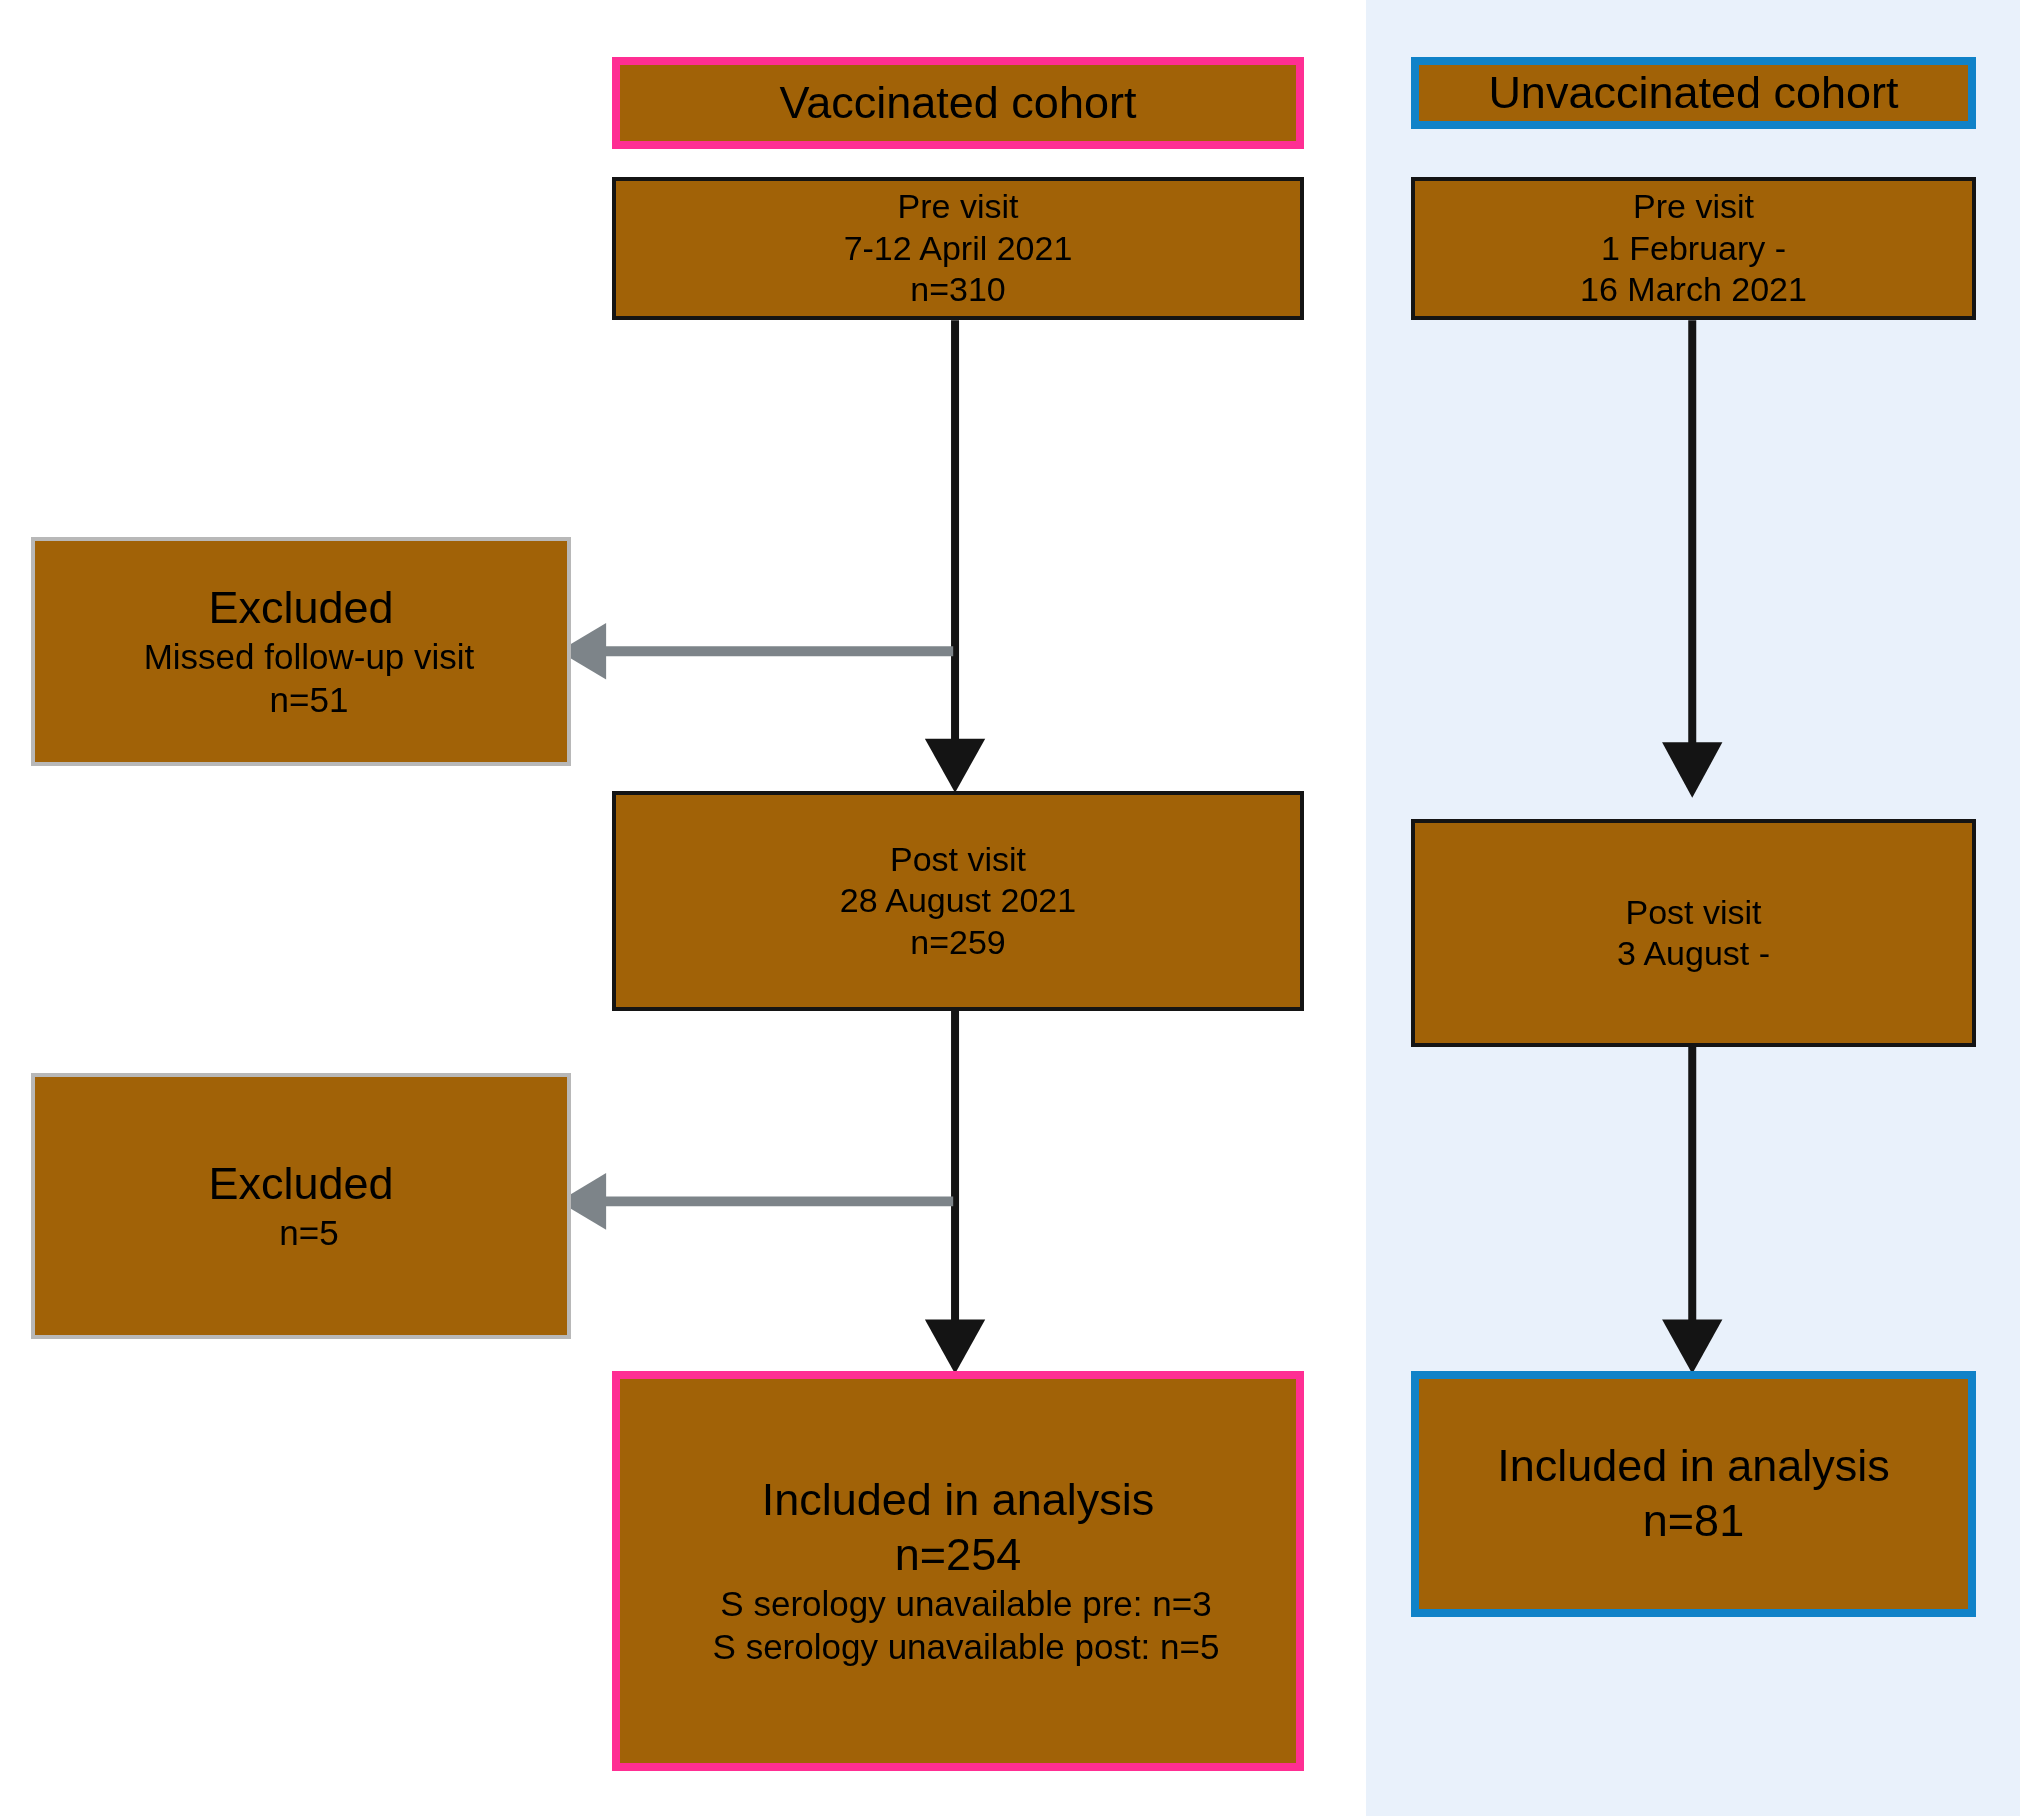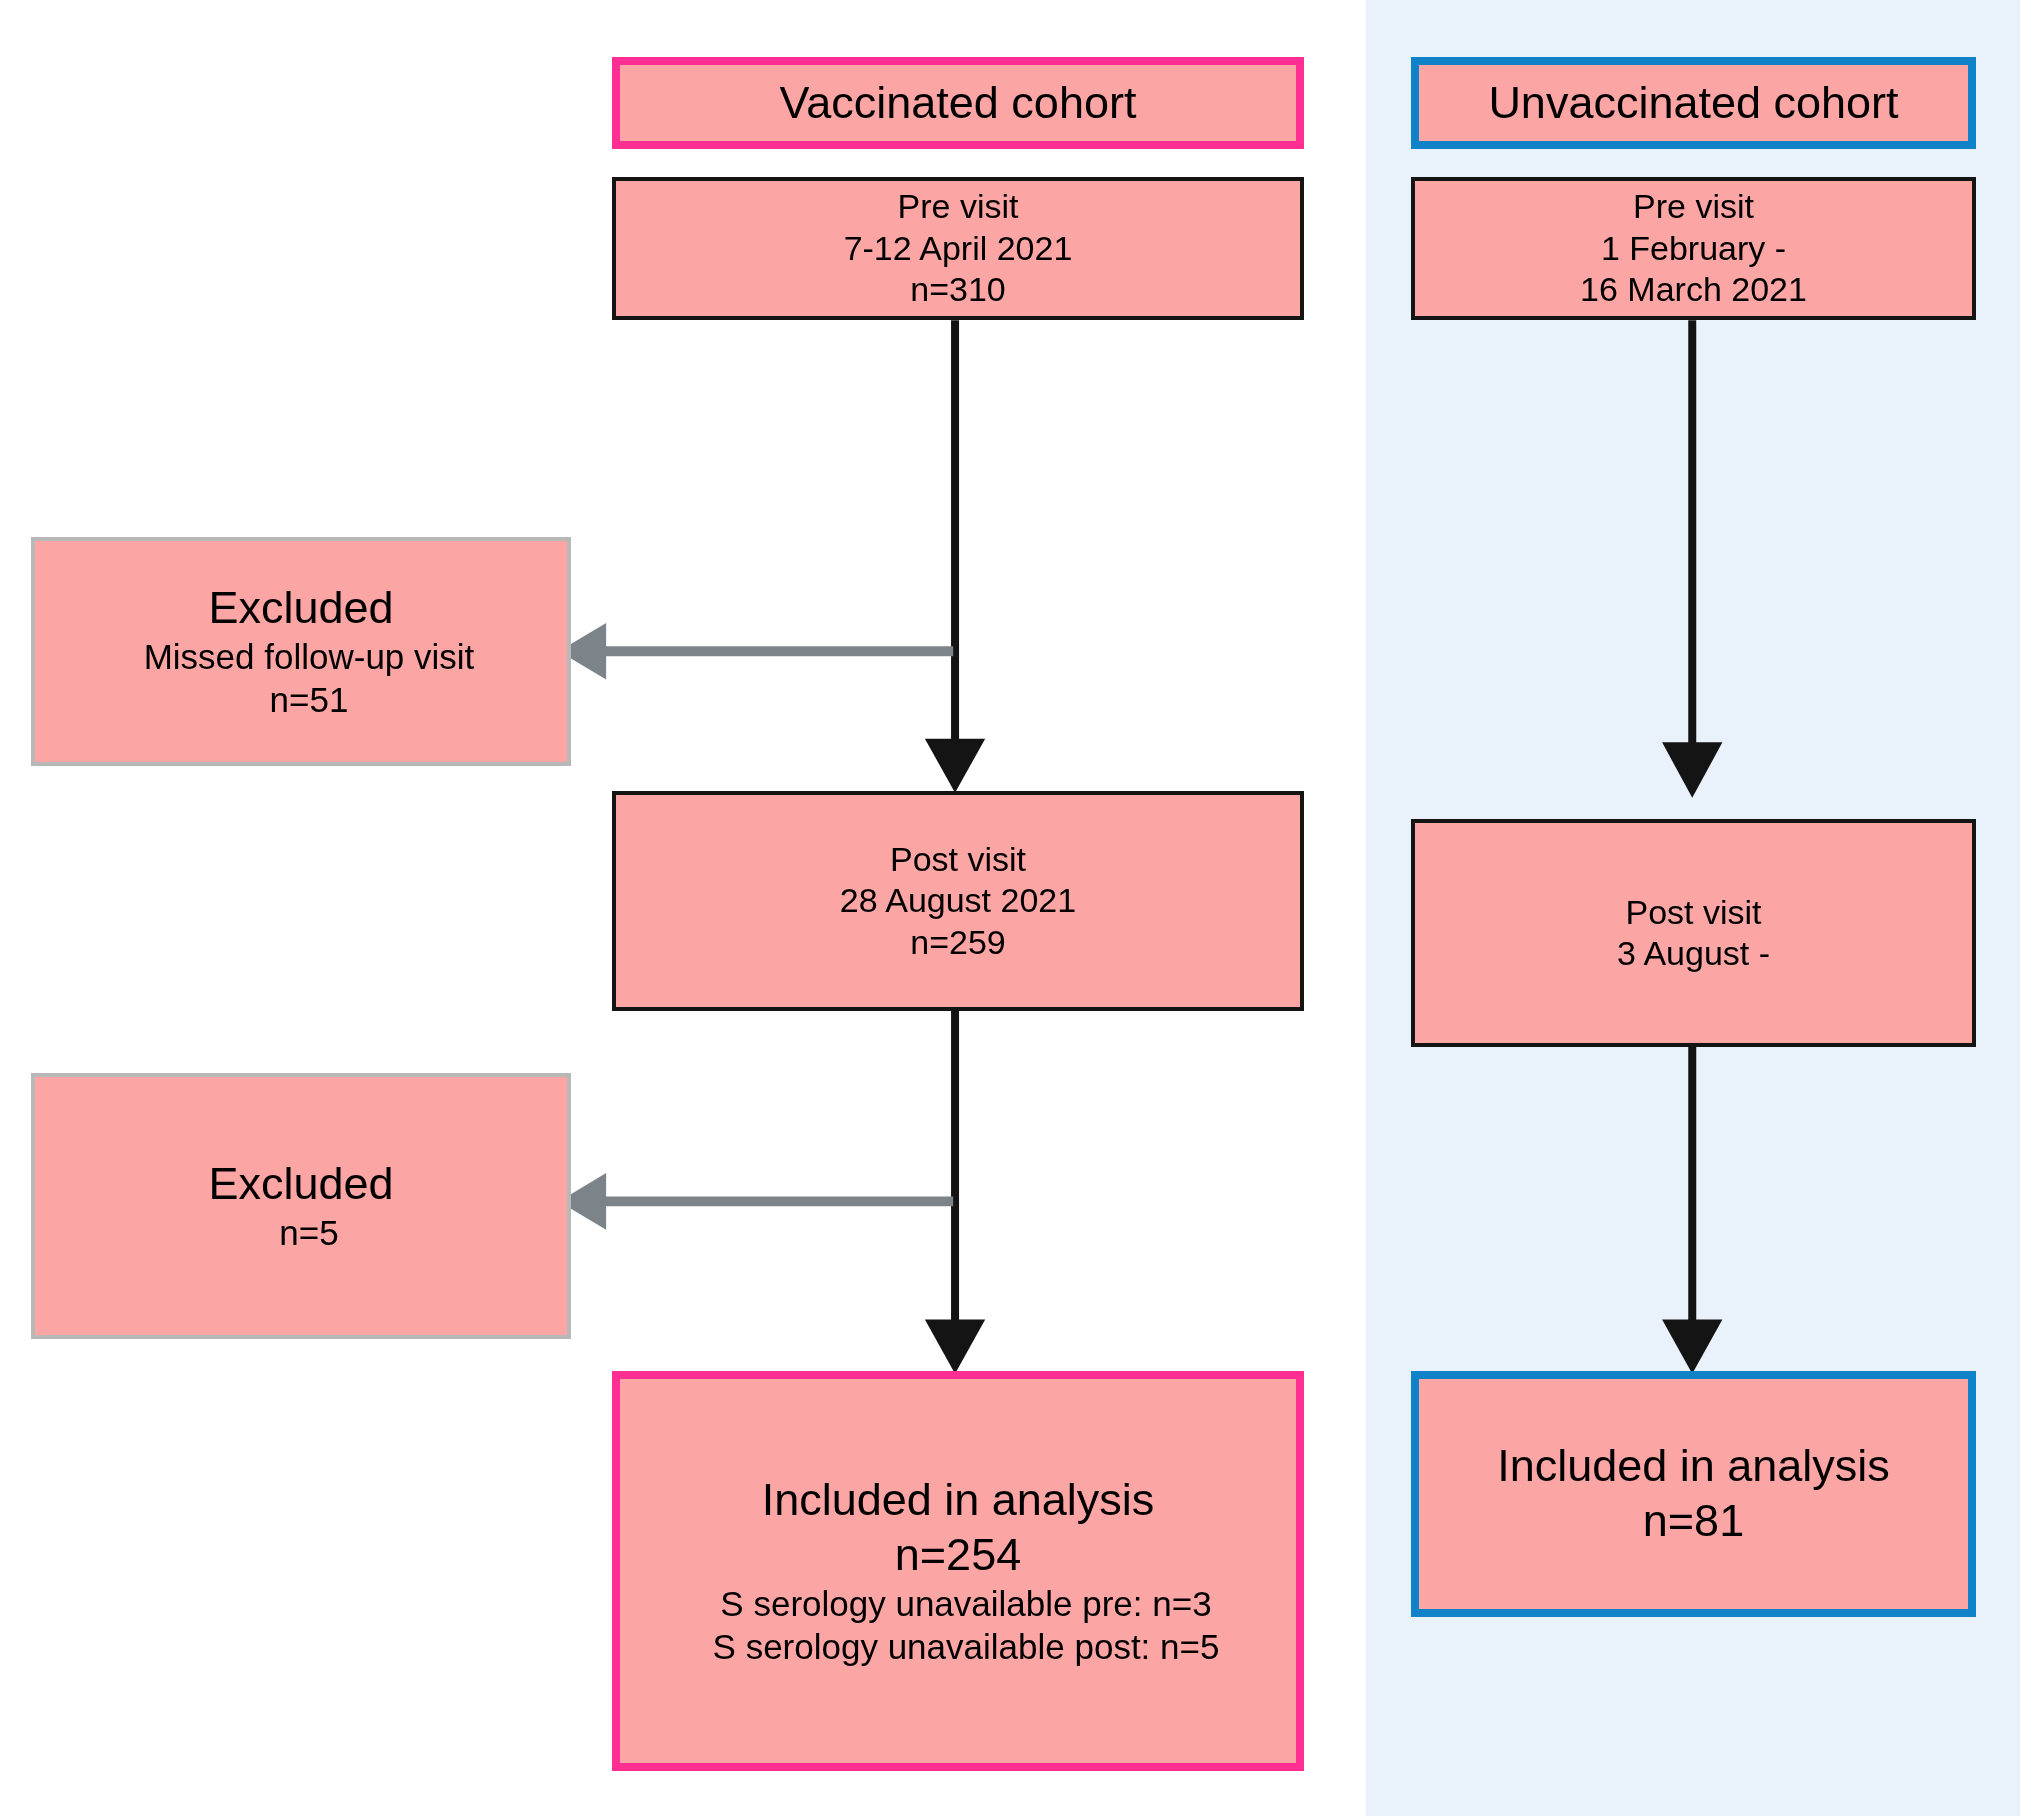--- a/index.html
+++ b/index.html
@@ -20,21 +20,21 @@
   .panel-blue {
     position: absolute;
     left: 1366px;
     top: 0px;
     width: 654px;
     height: 1817px;
     background: #e9f1fb;
   }
   .node {
     position: absolute;
-    background: #fca5a5;
+    background: #a16207;
     box-sizing: border-box;
     display: flex;
     flex-direction: column;
     align-items: center;
     justify-content: center;
     text-align: center;
     color: #000000;
     z-index: 5;
   }
   .node .ln {
@@ -129,21 +129,21 @@
     <span class="ln fs-big">Excluded</span>
     <span class="ln fs-small">Missed follow-up visit</span>
     <span class="ln fs-small">n=51</span>
   </div>
 
   <div class="node brd-gray" style="left:31px; top:1073px; width:540px; height:266px;">
     <span class="ln fs-big">Excluded</span>
     <span class="ln fs-small">n=5</span>
   </div>
 
-  <div class="node brd-blue" style="left:1411px; top:57px; width:565px; height:92px;">
+  <div class="node brd-blue" style="left:1411px; top:57px; width:565px; height:72px;">
     <span class="ln fs-big">Unvaccinated cohort</span>
   </div>
 
   <div class="node brd-black" style="left:1411px; top:177px; width:565px; height:143px;">
     <span class="ln fs-med">Pre visit</span>
     <span class="ln fs-med">1 February -</span>
     <span class="ln fs-med">16 March 2021</span>
   </div>
 
   <div class="node brd-black" style="left:1411px; top:819px; width:565px; height:228px;">

